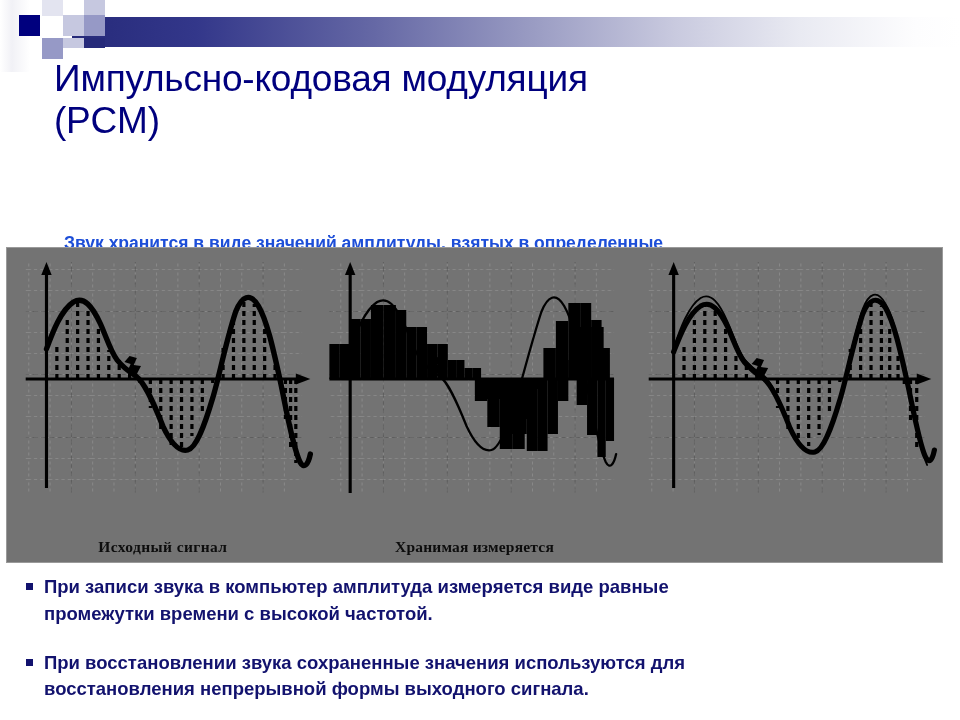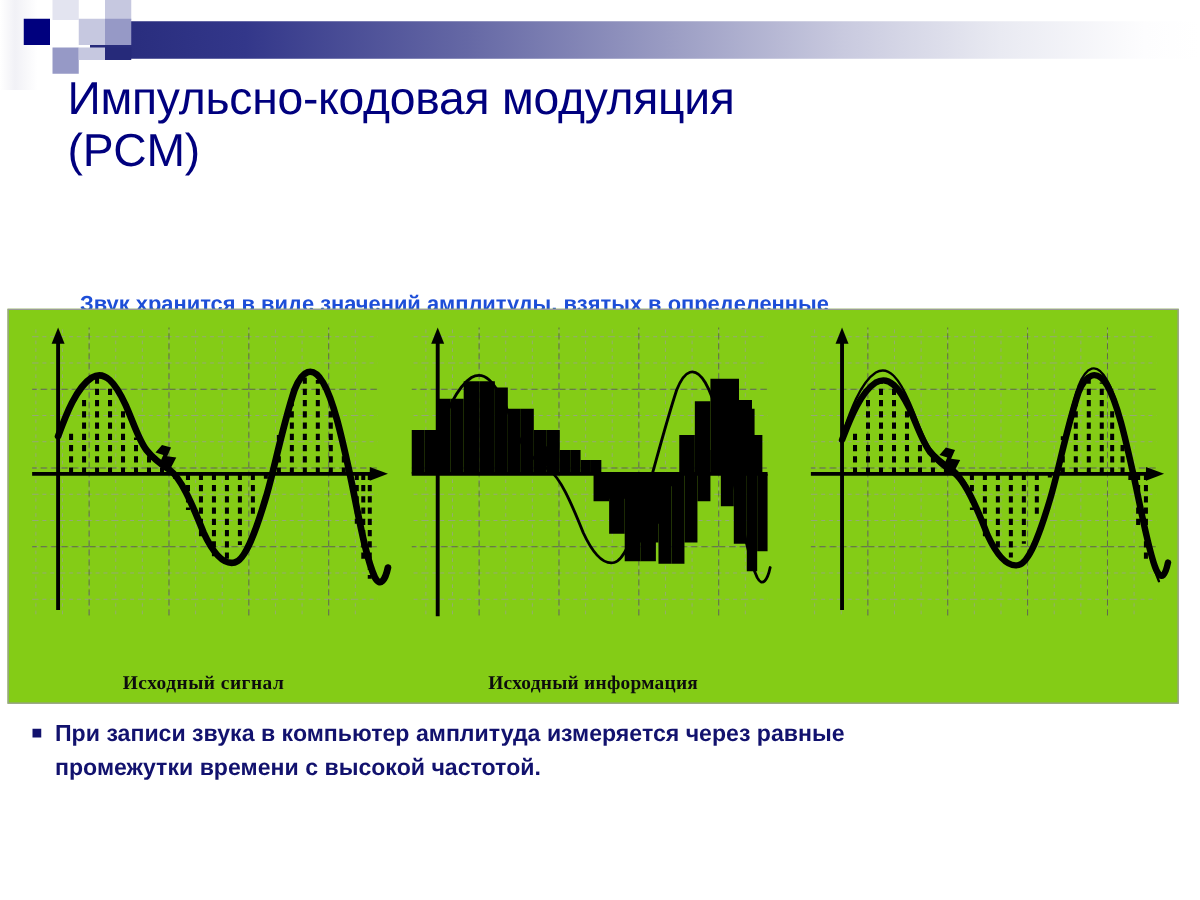--- a/index.html
+++ b/index.html
@@ -61,21 +61,21 @@
     white-space: pre-line;
     margin-top: 39px;
   }
 
   
   #figure-frame {
     position: absolute;
     left: 6px; top: 247px;
     width: 937px; height: 316px;
     border: 1px solid #9a9a9a;
-    background: #84cc16;
+    background: #737373;
     box-sizing: border-box;
     display: flex;
   }
   .panel {
     position: relative;
     height: 100%;
     flex: 1 1 0;
   }
   .panel-svg { display: block; width: 100%; height: 272px; }
   .panel-caption {
@@ -280,21 +280,21 @@
 
       <path fill="none" stroke="#000000" stroke-width="2.2" stroke-linecap="round" stroke-linejoin="round" d="M30,101 C36,84 44,62 56,54 C66,48 74,58 82,76
                C88,90 92,104 98,112 C104,120 110,124 116,128
                C124,134 132,152 142,178 C150,196 158,204 166,202
                C174,200 182,178 190,150 C196,130 204,96 214,64
                C220,48 228,44 236,58 C244,72 250,100 256,128
                C262,156 268,196 276,214 C280,222 284,216 286,206"></path>
 
       <path fill="#000000" d="M110,108 l7,2 l-3,7 l7,1 l-4,8 l-9,-3 l3,-7 l-6,-2 z"></path>
     </svg>
-    <div class="panel-caption">Исходный информация</div>
+    <div class="panel-caption">Хранимая измеряется</div>
   </div>
 
   <div class="panel" id="panel-reproduced">
     <svg class="panel-svg" viewBox="0 0 300 272" preserveAspectRatio="none">
       <defs>
         <pattern id="gridC" width="20.5" height="21" patternUnits="userSpaceOnUse">
           <path d="M20.5 0 L0 0 0 21" fill="none" stroke="#9c9c9c" stroke-width="1" stroke-dasharray="3 3"></path>
         </pattern>
         <pattern id="gridCmaj" width="61.5" height="63" patternUnits="userSpaceOnUse">
           <path d="M61.5 0 L0 0 0 63" fill="none" stroke="#4a4a4a" stroke-width="1.1" stroke-dasharray="5 3"></path>
@@ -353,16 +353,21 @@
 
       <path fill="#000000" d="M122,110 l7,2 l-3,7 l7,1 l-4,8 l-9,-3 l3,-7 l-6,-2 z"></path>
     </svg>
   </div>
 
 </div>
 
 <div id="bullets">
   <div class="bullet-row">
     <div class="bullet-mark"></div>
-    <div class="bullet-text">При записи звука в компьютер амплитуда измеряется  через равные
+    <div class="bullet-text">При записи звука в компьютер амплитуда измеряется  виде равные
 промежутки времени  с высокой частотой.</div>
   </div>
+  <div class="bullet-row">
+    <div class="bullet-mark"></div>
+    <div class="bullet-text">При восстановлении звука сохраненные значения используются для
+восстановления непрерывной формы выходного сигнала.</div>
+  </div>
 </div>
 
 </body></html>

